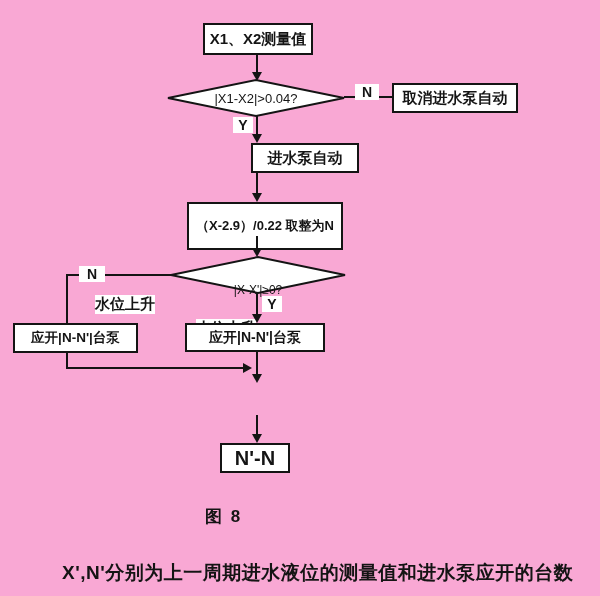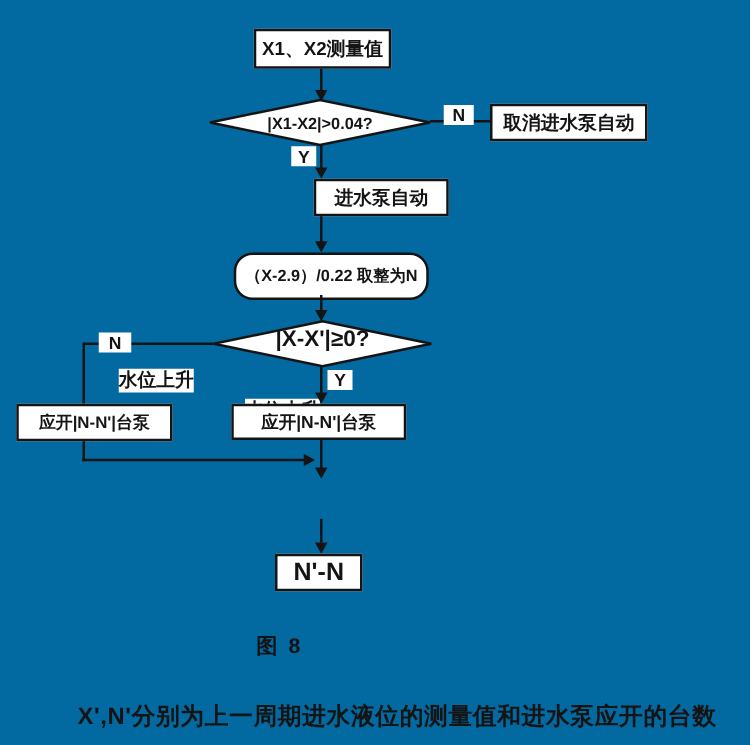--- a/index.html
+++ b/index.html
@@ -1,20 +1,20 @@
 <!DOCTYPE html>
 <html><head>
 <meta charset="utf-8">
 <style>
   html, body { margin: 0; padding: 0; background: #ffffff; }
   .stage {
     position: relative;
     width: 600px;
     height: 596px;
-    background: #0369a1;
+    background: #f9a8d4;
     font-family: "Liberation Sans", sans-serif;
     color: #141414;
     overflow: hidden;
   }
   .node {
     position: absolute;
     box-sizing: border-box;
     border: 2px solid #141414;
     background: #ffffff;
     display: flex;
@@ -41,21 +41,21 @@
     font-weight: bold;
     white-space: nowrap;
     background: #ffffff;
     text-align: center;
   }
   .dtext {
     position: absolute;
     display: flex;
     align-items: center;
     justify-content: center;
-    font-weight: bold;
+    font-weight: normal;
     white-space: nowrap;
   }
   svg.diamond { position: absolute; overflow: visible; }
   .caption { position: absolute; font-weight: bold; font-size: 17px; letter-spacing: 2px; }
   .footnote {
     position: absolute;
     font-weight: bold;
     font-size: 19px;
     letter-spacing: 0.5px;
     white-space: nowrap;
@@ -80,29 +80,29 @@
   <div class="lbl" style="left:355px; top:84px; width:24px; font-size:14px;">N</div>
   <div class="node" style="left:392px; top:83px; width:126px; height:30px; font-size:15px;">取消进水泵自动</div>
 
   <div class="lbl" style="left:233px; top:117px; width:20px; font-size:14px;">Y</div>
   <div class="line" style="left:256px; top:116px; width:2px; height:19px;"></div>
   <div class="ah-d" style="left:252px; top:134px;"></div>
   <div class="node" style="left:203px; top:143px; width:108px; height:30px; font-size:15px;margin-left:48px;">进水泵自动</div>
 
   <div class="line" style="left:256px; top:173px; width:2px; height:21px;"></div>
   <div class="ah-d" style="left:252px; top:193px;"></div>
-  <div class="node" style="left:187px; top:202px; width:156px; height:38px; font-size:13px;border-radius:15px;">（X-2.9）/0.22 取整为N</div>
+  <div class="node" style="left:187px; top:202px; width:156px; height:48px; font-size:13px;">（X-2.9）/0.22 取整为N</div>
 
   <div class="line" style="left:256px; top:236px; width:2px; height:13px;"></div>
   <div class="ah-d" style="left:252px; top:248px;"></div>
 
   <svg class="diamond" style="left:171px; top:257px;" width="174" height="36" viewBox="0 0 174 36">
     <polygon points="0,18 87,0 174,18 87,36" fill="#ffffff" stroke="#141414" stroke-width="2"></polygon>
   </svg>
-  <div class="dtext" style="left:171px; top:253px; width:174px; height:36px; font-size:18px;">|X-X'|≥0?</div>
+  <div class="dtext" style="left:171px; top:272px; width:174px; height:36px; font-size:12px;">|X-X'|≥0?</div>
 
   <div class="line" style="left:67px; top:274px; width:104px; height:2px;"></div>
   <div class="lbl" style="left:79px; top:266px; width:26px; font-size:14px;">N</div>
   <div class="line" style="left:66px; top:274px; width:2px; height:49px;"></div>
 
   <div class="lbl" style="left:95px; top:295px; font-size:15px;">水位上升</div>
   <div class="lbl" style="left:196px; top:295px; font-size:15px;margin-top:24px;">水位上升</div>
   <div class="lbl" style="left:262px; top:296px; width:20px; font-size:14px;">Y</div>
 
   <div class="line" style="left:256px; top:293px; width:2px; height:22px;"></div>

